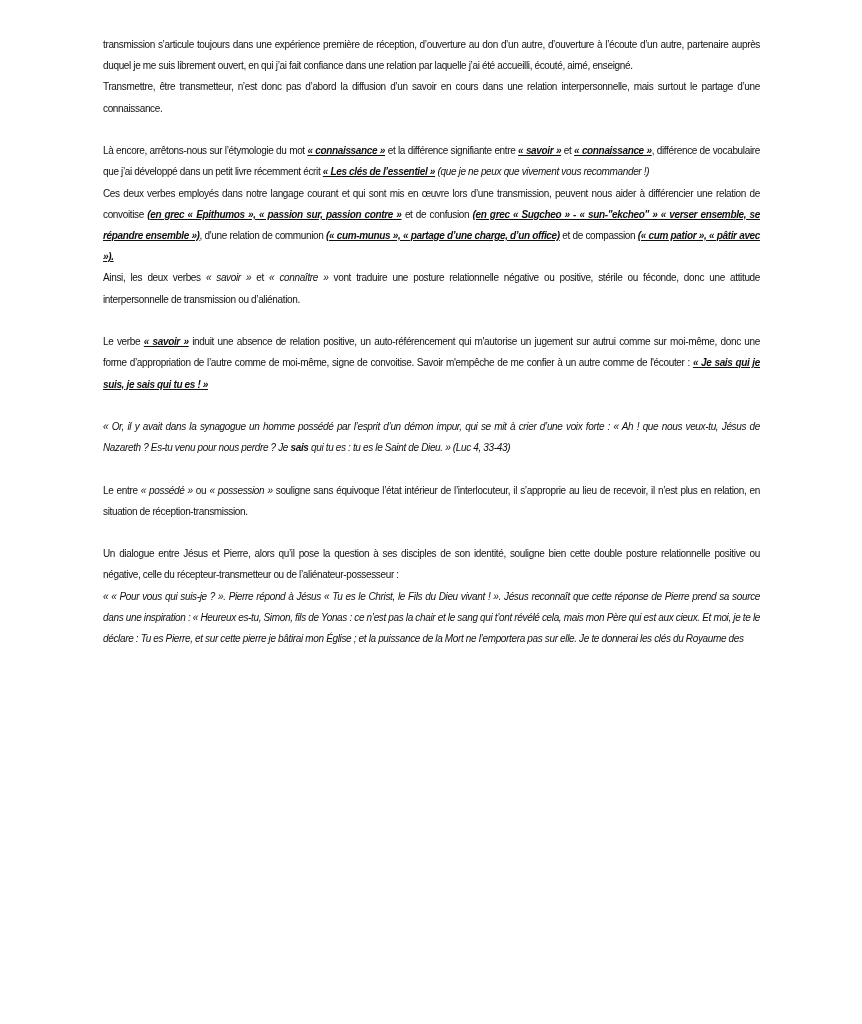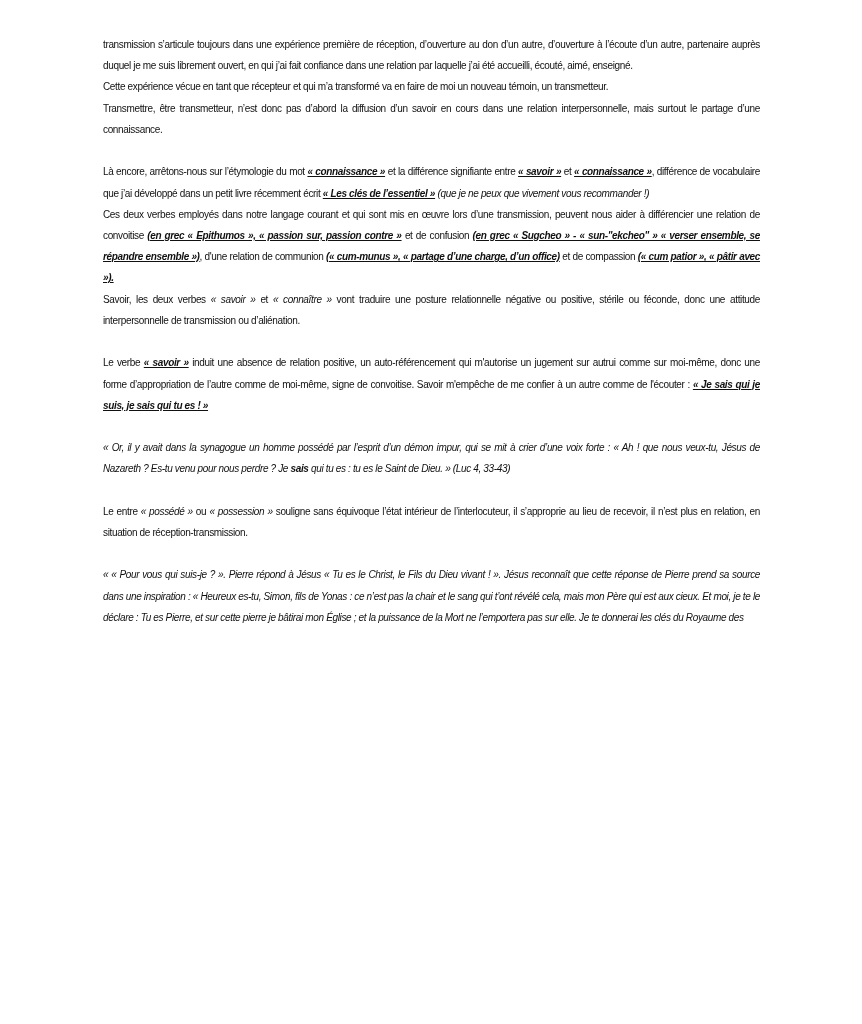--- a/index.html
+++ b/index.html
@@ -38,35 +38,34 @@
     .bi { font-weight: bold; font-style: italic; text-decoration: underline; }
     .i { font-style: italic; }
     .b { font-weight: bold; }
   </style>
 </head>
 <body>
 
 <div class="page">
 
   <p>transmission s’articule toujours dans une expérience première de réception, d’ouverture au don d’un autre, d’ouverture à l’écoute d’un autre, partenaire auprès duquel je me suis librement ouvert, en qui j’ai fait confiance dans une relation par laquelle j’ai été accueilli, écouté, aimé, enseigné.</p>
-  <p class="last-left">Cette expérience vécue en tant que récepteur et qui m’a transformé va en faire de moi un nouveau témoin, un transmetteur.</p>
   <p class="last-left">Transmettre, être transmetteur, n’est donc pas d’abord la diffusion d’un savoir en cours dans une relation interpersonnelle, mais surtout le partage d’une connaissance.</p>
 
   <div class="blank"></div>
 
   <p>
     <span>Là encore, arrêtons-nous sur l’étymologie du mot </span><span class="bi">« connaissance »</span><span> et la différence signifiante entre </span><span class="bi">« savoir »</span><span> et </span><span class="bi">« connaissance »</span><span>, différence de vocabulaire que j’ai développé dans un petit livre récemment écrit </span><span class="bi">« Les clés de l’essentiel »</span><span class="i"> (que je ne peux que vivement vous recommander !)</span>
   </p>
 
   <p>
     <span>Ces deux verbes employés dans notre langage courant et qui sont mis en œuvre lors d’une transmission, peuvent nous aider à différencier une relation de convoitise </span><span class="bi">(en grec « Epithumos », « passion sur, passion contre »</span><span> et de confusion </span><span class="bi">(en grec « Sugcheo » - « sun-"ekcheo" » « verser ensemble, se répandre ensemble »)</span><span>, d'une relation de communion </span><span class="bi">(« cum-munus », « partage d’une charge, d’un office)</span><span> et de compassion </span><span class="bi">(« cum patior », « pâtir avec »).</span>
   </p>
 
   <p class="last-left">
-    <span>Savoir, les deux verbes </span><span class="i">« savoir »</span><span> et </span><span class="i">« connaître »</span><span> vont traduire une posture relationnelle négative ou positive, stérile ou féconde, donc une attitude interpersonnelle de transmission ou d’aliénation.</span>
+    <span>Ainsi, les deux verbes </span><span class="i">« savoir »</span><span> et </span><span class="i">« connaître »</span><span> vont traduire une posture relationnelle négative ou positive, stérile ou féconde, donc une attitude interpersonnelle de transmission ou d’aliénation.</span>
   </p>
 
   <div class="blank"></div>
 
   <p class="last-left">
     <span>Le verbe </span><span class="bi">« savoir »</span><span> induit une absence de relation positive, un auto-référencement qui m'autorise un jugement sur autrui comme sur moi-même, donc une forme d’appropriation de l’autre comme de moi-même, signe de convoitise. Savoir m'empêche de me confier à un autre comme de l'écouter : </span><span class="bi">« Je sais qui je suis, je sais qui tu es ! »</span>
   </p>
 
   <div class="blank"></div>
 
@@ -75,15 +74,16 @@
   </p>
 
   <div class="blank"></div>
 
   <p class="last-left indent-space-p">
     <span> Le entre </span><span class="i">« possédé »</span><span> ou </span><span class="i">« possession »</span><span> souligne sans équivoque l’état intérieur de l’interlocuteur, il s’approprie au lieu de recevoir, il n’est plus en relation, en situation de réception-transmission.</span>
   </p>
 
   <div class="blank"></div>
 
+  <p class="last-left">Un dialogue entre Jésus et Pierre, alors qu’il pose la question à ses disciples de son identité, souligne bien cette double posture relationnelle positive ou négative, celle du récepteur-transmetteur ou de l’aliénateur-possesseur :</p>
   <p class="i">« « Pour vous qui suis-je ? ». Pierre répond à Jésus « Tu es le Christ, le Fils du Dieu vivant ! ». Jésus reconnaît que cette réponse de Pierre prend sa source dans une inspiration : « Heureux es-tu, Simon, fils de Yonas : ce n’est pas la chair et le sang qui t’ont révélé cela, mais mon Père qui est aux cieux. Et moi, je te le déclare : Tu es Pierre, et sur cette pierre je bâtirai mon Église ; et la puissance de la Mort ne l’emportera pas sur elle. Je te donnerai les clés du Royaume des</p>
 
 </div>
 
 </body></html>

